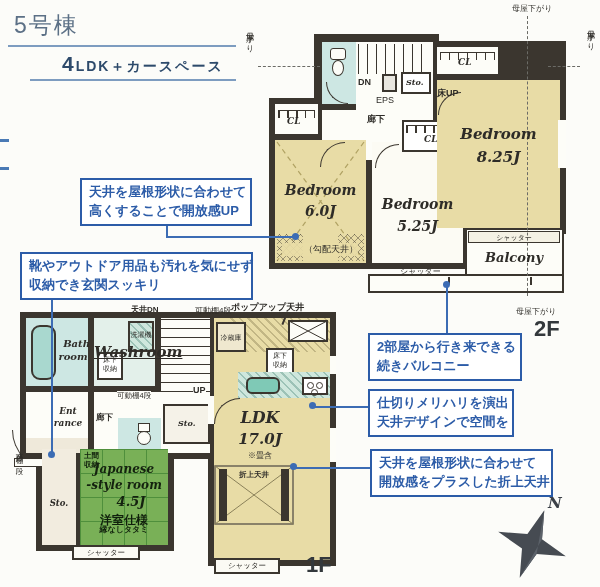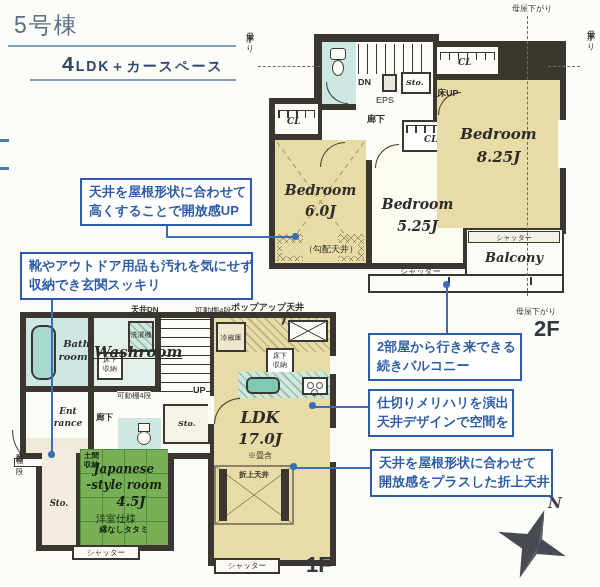--- a/index.html
+++ b/index.html
@@ -194,21 +194,21 @@
     <div class="t" style="left:193px;top:95px;font-size:9px;font-weight:bold;background:#fdfdf8;">UP</div>
     <div class="t" style="left:96px;top:122px;font-size:8.5px;font-weight:bold;">廊下</div>
     <div class="t serif" style="left:178px;top:128px;font-size:8px;">Sto.</div>
     <div class="t serif ctr" style="left:50px;top:116px;width:36px;font-size:9px;">Ent</div>
     <div class="t serif ctr" style="left:50px;top:128px;width:36px;font-size:9px;">rance</div>
     <div class="t" style="left:84px;top:161px;font-size:7.5px;color:#10200c;font-weight:bold;">土間</div>
     <div class="t" style="left:84px;top:170px;font-size:7.5px;color:#10200c;font-weight:bold;">収納</div>
     <div class="t serif ctr" style="left:84px;top:172px;width:80px;font-size:12px;color:#14220f;">Japanese</div>
     <div class="t serif ctr" style="left:84px;top:188px;width:80px;font-size:12px;color:#14220f;">-style room</div>
     <div class="t serif ctr" style="left:96px;top:204px;width:70px;font-size:13px;color:#14220f;">4.5J</div>
-    <div class="t ctr" style="left:76px;top:222px;width:80px;font-size:10px;color:#10200c;font-weight:normal;">洋室仕様</div>
+    <div class="t ctr" style="left:84px;top:222px;width:80px;font-size:12px;color:#10200c;font-weight:bold;">洋室仕様</div>
     <div class="t ctr" style="left:84px;top:234px;width:80px;font-size:8px;color:#10200c;font-weight:bold;">縁なしタタミ</div>
     <div class="t serif ctr" style="left:42px;top:208px;width:34px;font-size:8.5px;">Sto.</div>
     <div class="t ctr" style="left:72px;top:258px;width:68px;font-size:7.5px;">シャッター</div>
     <div class="t ctr" style="left:216px;top:43px;width:30px;font-size:7px;">冷蔵庫</div>
     <div class="t ctr" style="left:266px;top:61px;width:28px;font-size:7px;">床下</div>
     <div class="t ctr" style="left:266px;top:70px;width:28px;font-size:7px;">収納</div>
     <div class="t serif ctr" style="left:214px;top:118px;width:92px;font-size:16px;">LDK</div>
     <div class="t serif ctr" style="left:214px;top:140px;width:92px;font-size:15px;">17.0J</div>
     <div class="t ctr" style="left:214px;top:160px;width:92px;font-size:8px;">※畳含</div>
     <div class="t ctr" style="left:214px;top:180px;width:80px;font-size:7.5px;font-weight:bold;">折上天井</div>

